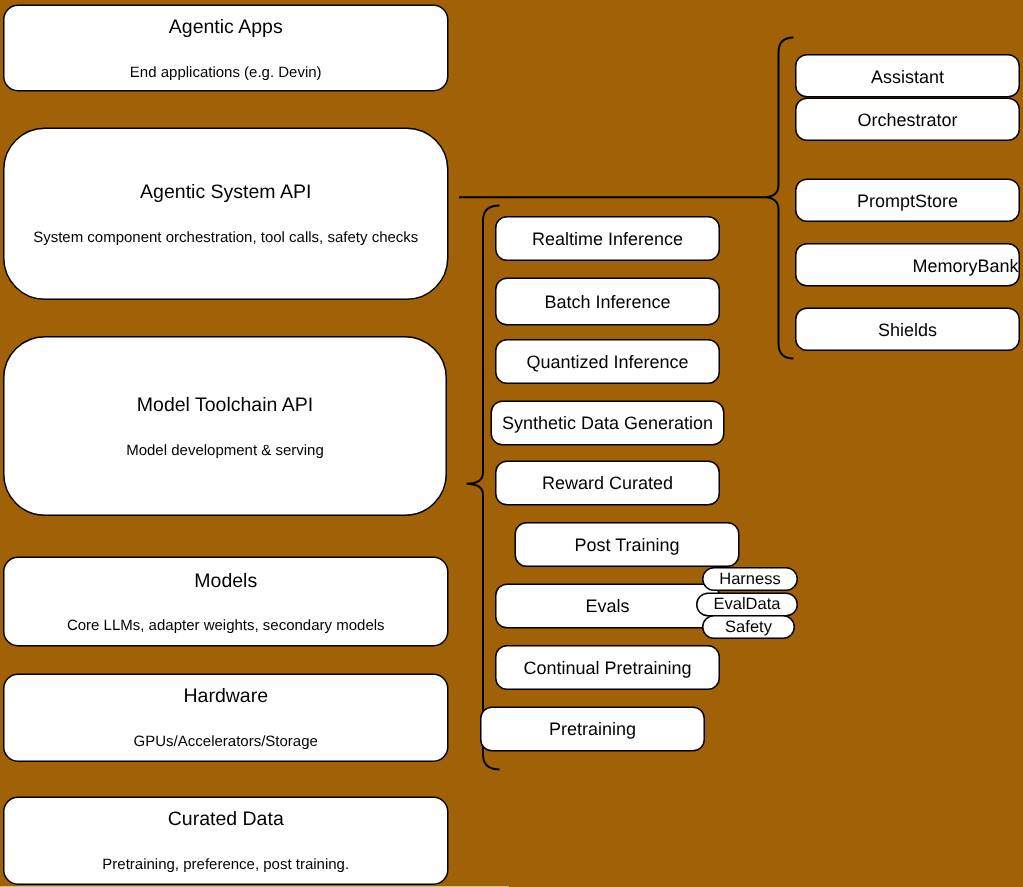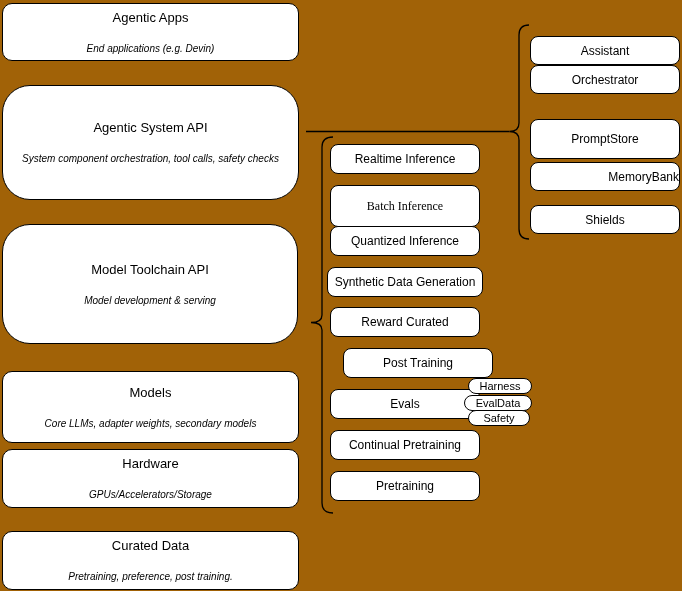--- a/index.html
+++ b/index.html
@@ -11,21 +11,21 @@
   .overlay { position:absolute; left:0; top:0; width:682px; height:591px; pointer-events:none; }
   .box {
     position:absolute; box-sizing:border-box; background:#fff;
     border:1.3px solid #000;
     display:flex; flex-direction:column; align-items:center; justify-content:center;
     text-align:center;
   }
   .r10 { border-radius:10px; }
   .r28 { border-radius:28px; }
   .title { font-size:13px; line-height:16px; }
-  .subtitle { font-size:10px; line-height:13px; margin-top:16px;font-style:italic; }
+  .subtitle { font-size:10px; line-height:13px; margin-top:16px; }
   .node { border-radius:8px; font-size:12px; }
   .pill {
     position:absolute; box-sizing:border-box; background:#fff;
     border:1.3px solid #000; border-radius:9px;
     display:flex; align-items:center; justify-content:center;
     font-size:11px; line-height:11px;
   }
 </style>
 </head>
 <body>
@@ -46,80 +46,80 @@
   <div class="box r28" style="left:2px; top:85px; width:297px; height:115px;">
     <div class="title">Agentic System API</div>
     <div class="subtitle">System component orchestration, tool calls, safety checks</div>
   </div>
 
   <div class="box r28" style="left:2px; top:224px; width:296px; height:120px;">
     <div class="title">Model Toolchain API</div>
     <div class="subtitle">Model development &amp; serving</div>
   </div>
 
-  <div class="box r10" style="left:2px; top:371px; width:297px; height:72px;">
+  <div class="box r10" style="left:2px; top:371px; width:297px; height:60px;">
     <div class="title">Models</div>
     <div class="subtitle">Core LLMs, adapter weights, secondary models</div>
   </div>
 
   <div class="box r10" style="left:2px; top:449px; width:297px; height:59px;">
     <div class="title">Hardware</div>
     <div class="subtitle">GPUs/Accelerators/Storage</div>
   </div>
 
   <div class="box r10" style="left:2px; top:531px; width:297px; height:59px;align-items:center;">
     <div class="title">Curated Data</div>
     <div class="subtitle">Pretraining, preference, post training.</div>
   </div>
 
   <div class="box node" style="left:330px; top:144px; width:150px; height:30px;">
     <div>Realtime Inference</div>
   </div>
-  <div class="box node" style="left:330px; top:185px; width:150px; height:42px;font-family:Liberation Serif, serif;">
+  <div class="box node" style="left:330px; top:185px; width:150px; height:32px;">
     <div>Batch Inference</div>
   </div>
   <div class="box node" style="left:330px; top:226px; width:150px; height:30px;">
     <div>Quantized Inference</div>
   </div>
   <div class="box node" style="left:327px; top:267px; width:156px; height:30px;">
     <div>Synthetic Data Generation</div>
   </div>
   <div class="box node" style="left:330px; top:307px; width:150px; height:30px;">
     <div>Reward Curated</div>
   </div>
   <div class="box node" style="left:343px; top:348px; width:150px; height:30px;">
     <div>Post Training</div>
   </div>
   <div class="box node" style="left:330px; top:389px; width:150px; height:30px;">
     <div>Evals</div>
   </div>
   <div class="box node" style="left:330px; top:430px; width:150px; height:30px;">
     <div>Continual Pretraining</div>
   </div>
-  <div class="box node" style="left:330px; top:471px; width:150px; height:30px;">
+  <div class="box node" style="left:320px; top:471px; width:150px; height:30px;">
     <div>Pretraining</div>
   </div>
 
   <div class="pill" style="left:468px; top:378px; width:64px; height:16px;">
     <span>Harness</span>
   </div>
   <div class="pill" style="left:464px; top:395px; width:68px; height:16px;">
     <span>EvalData</span>
   </div>
   <div class="pill" style="left:468px; top:410px; width:62px; height:16px;">
     <span>Safety</span>
   </div>
 
   <div class="box node" style="left:530px; top:36px; width:150px; height:29px;">
     <div>Assistant</div>
   </div>
   <div class="box node" style="left:530px; top:65px; width:150px; height:29px;">
     <div>Orchestrator</div>
   </div>
-  <div class="box node" style="left:530px; top:119px; width:150px; height:40px;">
+  <div class="box node" style="left:530px; top:119px; width:150px; height:29px;">
     <div>PromptStore</div>
   </div>
   <div class="box node" style="left:530px; top:162px; width:150px; height:29px;align-items:flex-end;">
     <div>MemoryBank</div>
   </div>
   <div class="box node" style="left:530px; top:205px; width:150px; height:29px;">
     <div>Shields</div>
   </div>
 
 </div>

